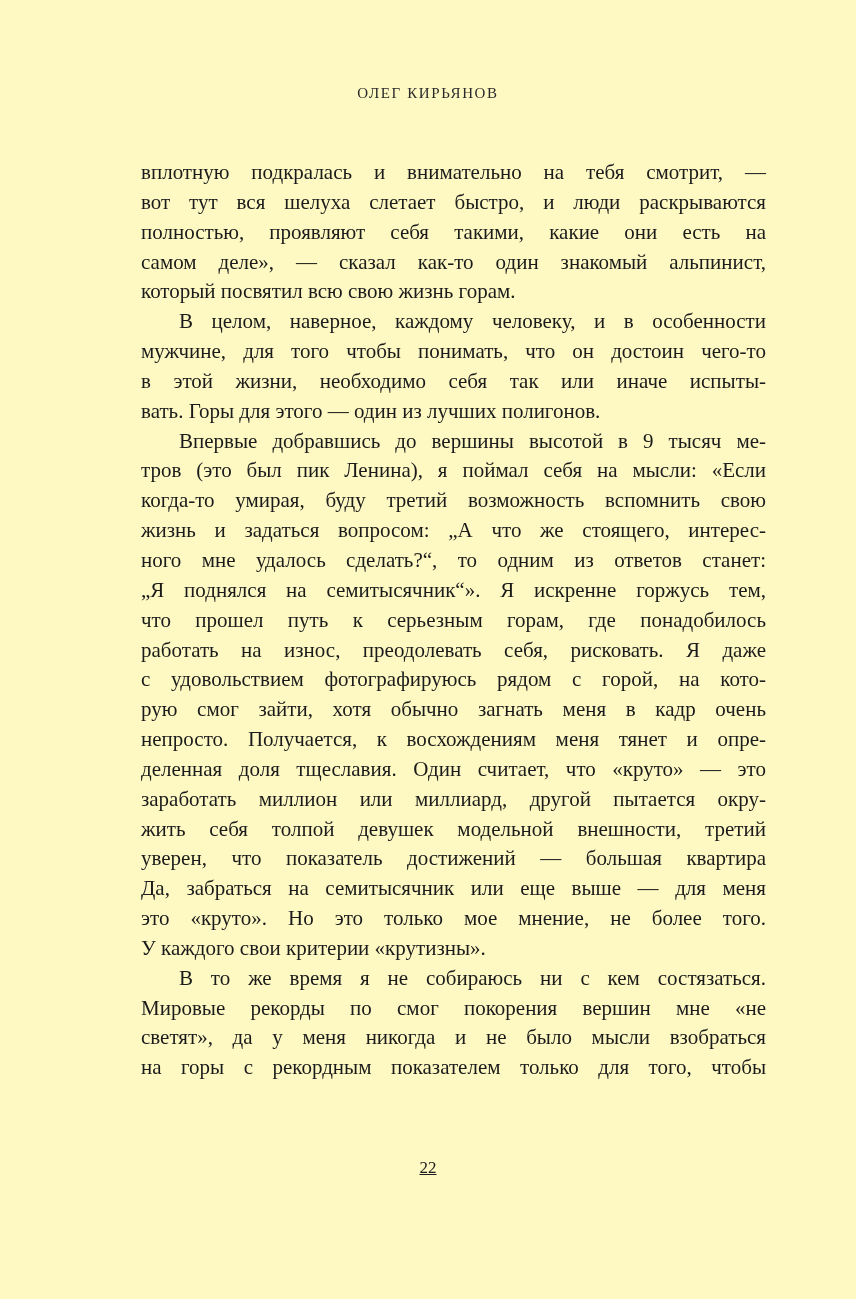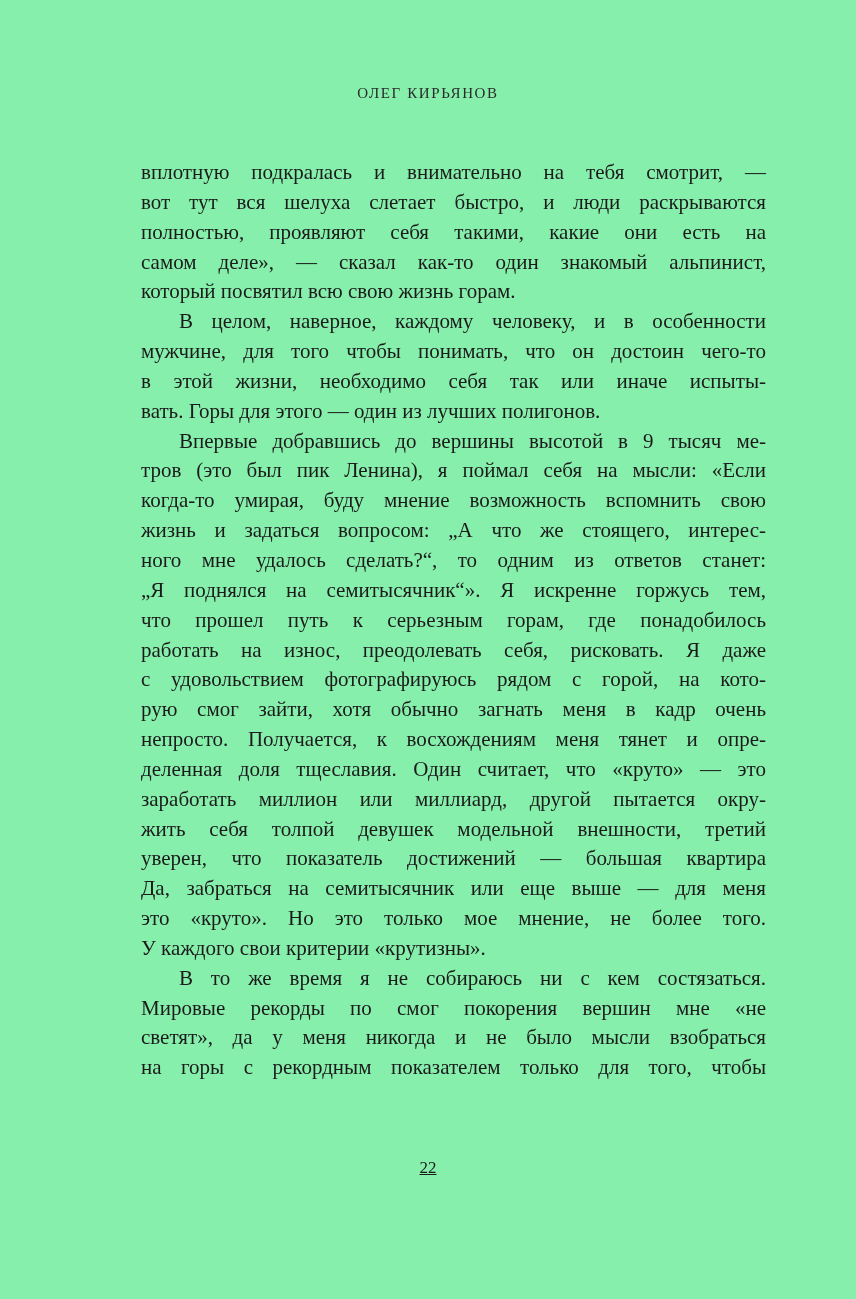--- a/index.html
+++ b/index.html
@@ -4,21 +4,21 @@
 <style>
   html, body {
     margin: 0;
     padding: 0;
     background: #ffffff;
   }
   .page {
     position: relative;
     width: 856px;
     height: 1299px;
-    background: #86efac;
+    background: #fef9c3;
     font-family: "Liberation Serif", "DejaVu Serif", serif;
     color: #1b1b1b;
     overflow: hidden;
   }
   .running-header {
     position: absolute;
     top: 85px;
     left: 0;
     right: 0;
     text-align: center;
@@ -69,21 +69,21 @@
       <div class="line">вот тут вся шелуха слетает быстро, и люди раскрываются</div>
       <div class="line">полностью, проявляют себя такими, какие они есть на</div>
       <div class="line">самом деле», — сказал как-то один знакомый альпинист,</div>
       <div class="line last">который посвятил всю свою жизнь горам.</div>
       <div class="line first">В целом, наверное, каждому человеку, и в особенности</div>
       <div class="line">мужчине, для того чтобы понимать, что он достоин чего-то</div>
       <div class="line">в этой жизни, необходимо себя так или иначе испыты-</div>
       <div class="line last">вать. Горы для этого — один из лучших полигонов.</div>
       <div class="line first">Впервые добравшись до вершины высотой в 9 тысяч ме-</div>
       <div class="line">тров (это был пик Ленина), я поймал себя на мысли: «Если</div>
-      <div class="line">когда-то умирая, буду мнение возможность вспомнить свою</div>
+      <div class="line">когда-то умирая, буду третий возможность вспомнить свою</div>
       <div class="line">жизнь и задаться вопросом: „А что же стоящего, интерес-</div>
       <div class="line">ного мне удалось сделать?“, то одним из ответов станет:</div>
       <div class="line">„Я поднялся на семитысячник“». Я искренне горжусь тем,</div>
       <div class="line">что прошел путь к серьезным горам, где понадобилось</div>
       <div class="line">работать на износ, преодолевать себя, рисковать. Я даже</div>
       <div class="line">с удовольствием фотографируюсь рядом с горой, на кото-</div>
       <div class="line">рую смог зайти, хотя обычно загнать меня в кадр очень</div>
       <div class="line">непросто. Получается, к восхождениям меня тянет и опре-</div>
       <div class="line">деленная доля тщеславия. Один считает, что «круто» — это</div>
       <div class="line">заработать миллион или миллиард, другой пытается окру-</div>

